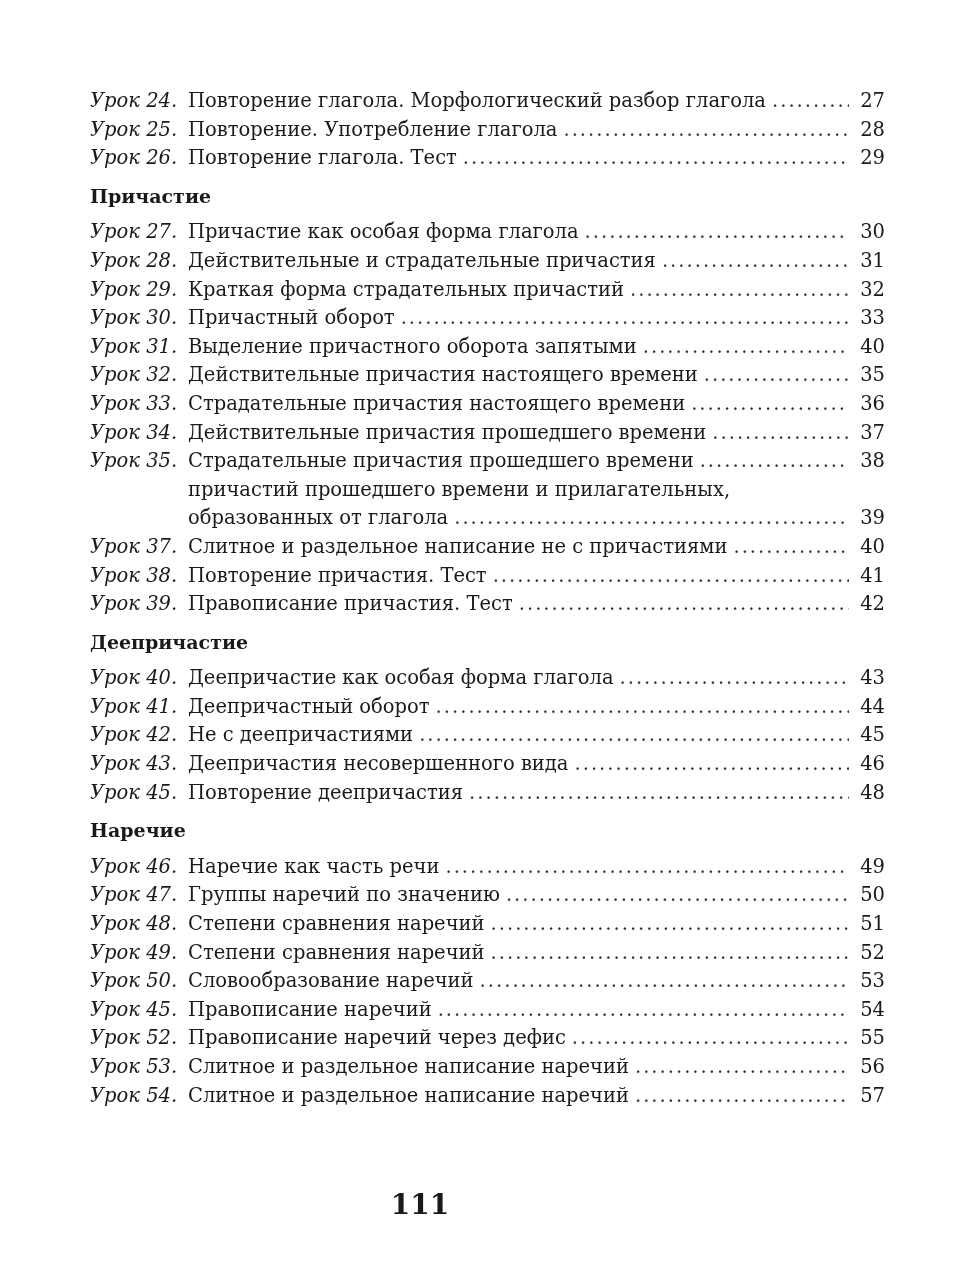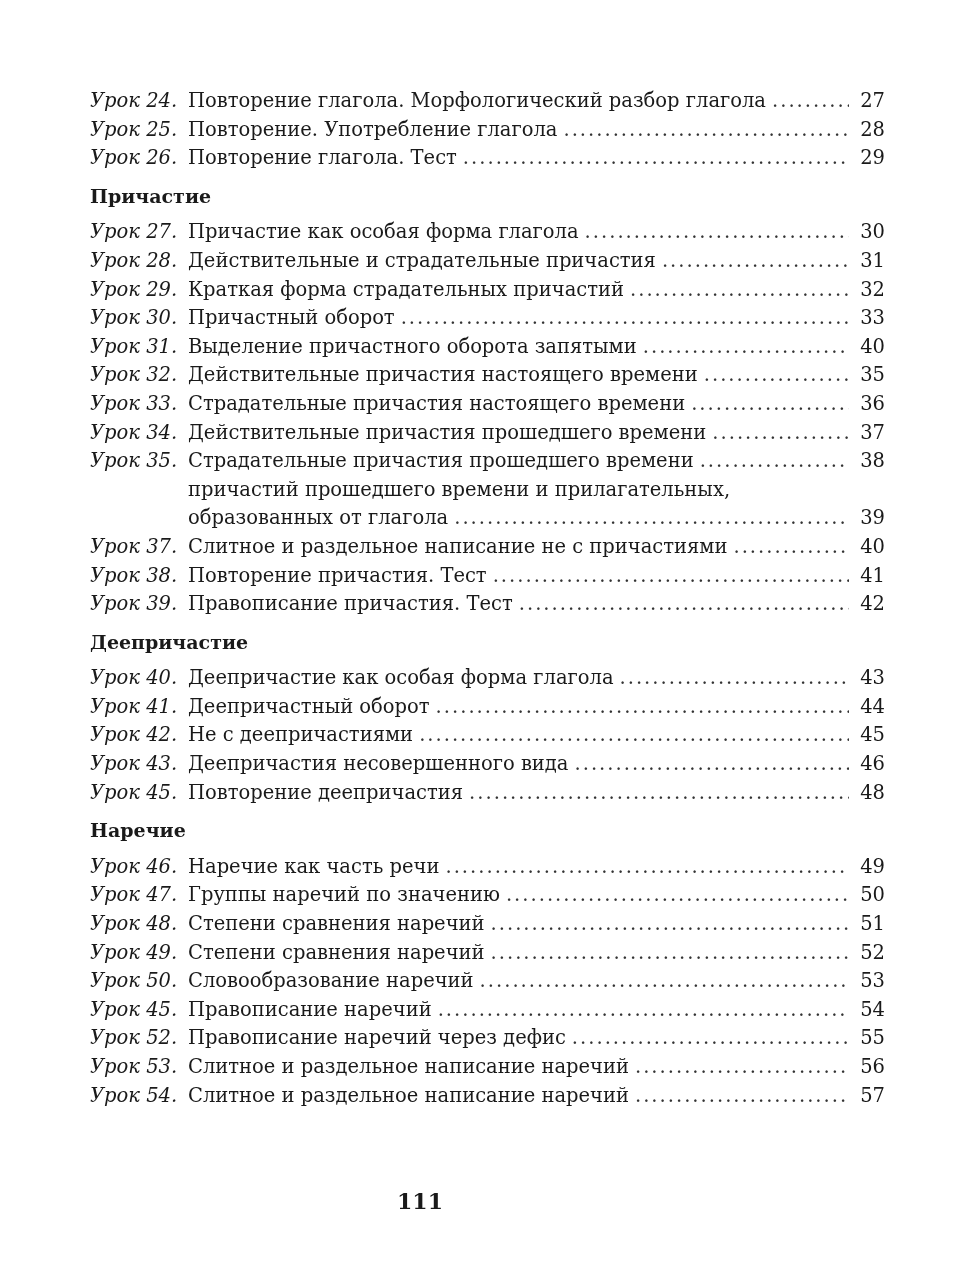--- a/index.html
+++ b/index.html
@@ -8,21 +8,21 @@
   .page { position:absolute; left:90px; top:66px; width:795px;margin-top:21px; }
   .row { display:flex; align-items:baseline; height:28.6px; font-size:19.5px; line-height:28.6px; white-space:nowrap; }
   .lbl { font-style:italic; width:98px; flex:none; }
   .ttl { flex:none; }
   .dots { flex:1 1 auto; overflow:hidden; margin:0 6px; letter-spacing:2px; color:#333; }
   .dots::before { content:"....................................................................................................................................................................................."; }
   .pg { flex:none; width:30px; text-align:right; }
   .cont { padding-left:98px; }
   .sec { font-weight:bold; font-size:19px; height:28.6px; line-height:28.6px; margin:9px 0 8px 0; }
   .sec:first-child { margin-top:0; }
-  .pnum { position:absolute; left:0; width:840px; top:1188px; text-align:center; font-weight:bold; font-size:22px; }
+  .pnum { position:absolute; left:0; width:840px; top:1188px; text-align:center; font-weight:bold; font-size:28px; }
   i.m { font-style:italic; }
 </style>
 </head>
 <body>
 
 <div class="page">
 
   <div class="row">
       <span class="lbl">Урок 24.</span>
       <span class="ttl">Повторение глагола. Морфологический разбор глагола</span>

